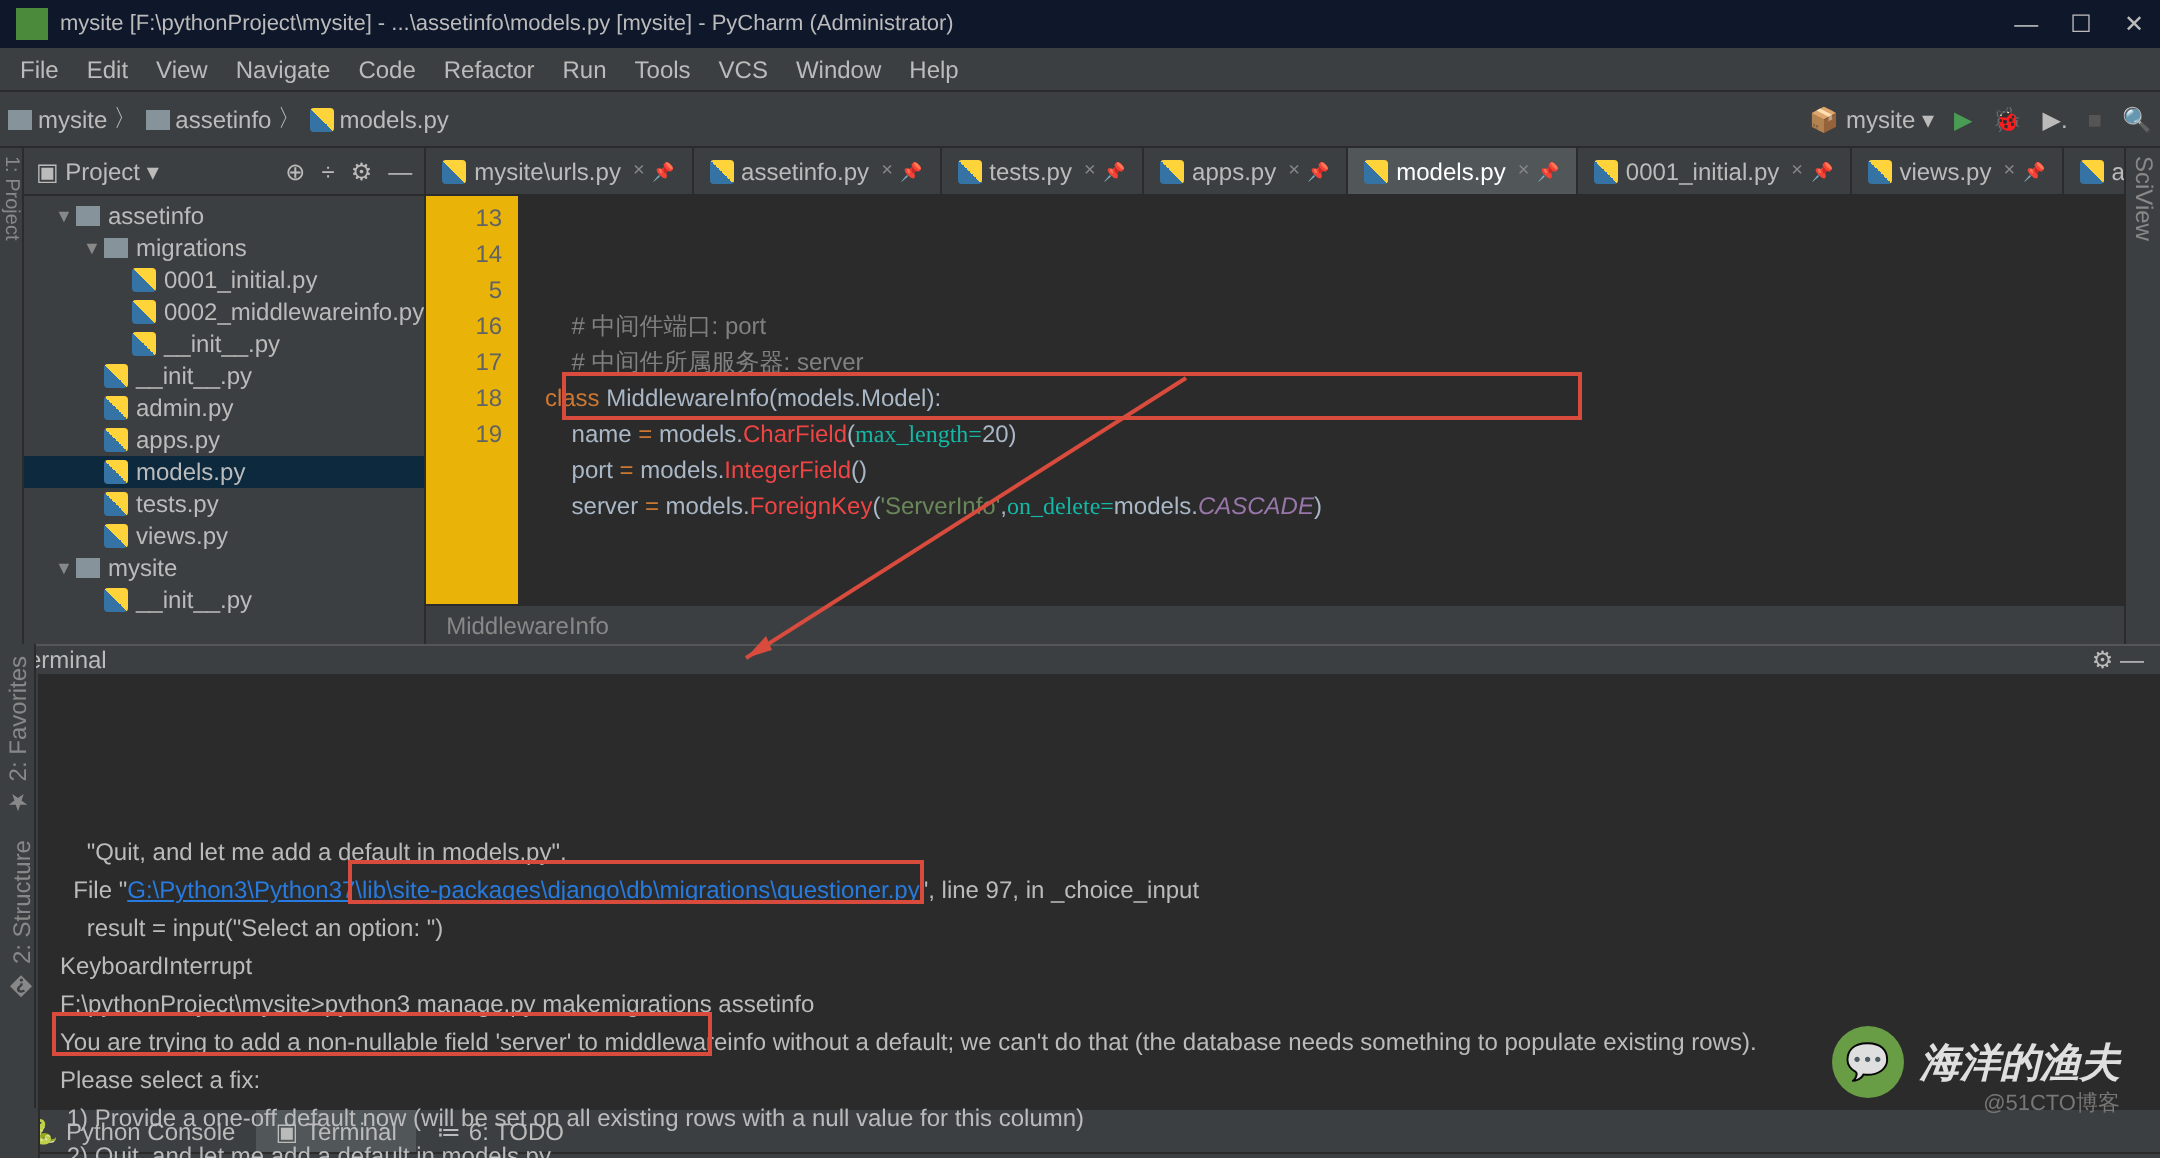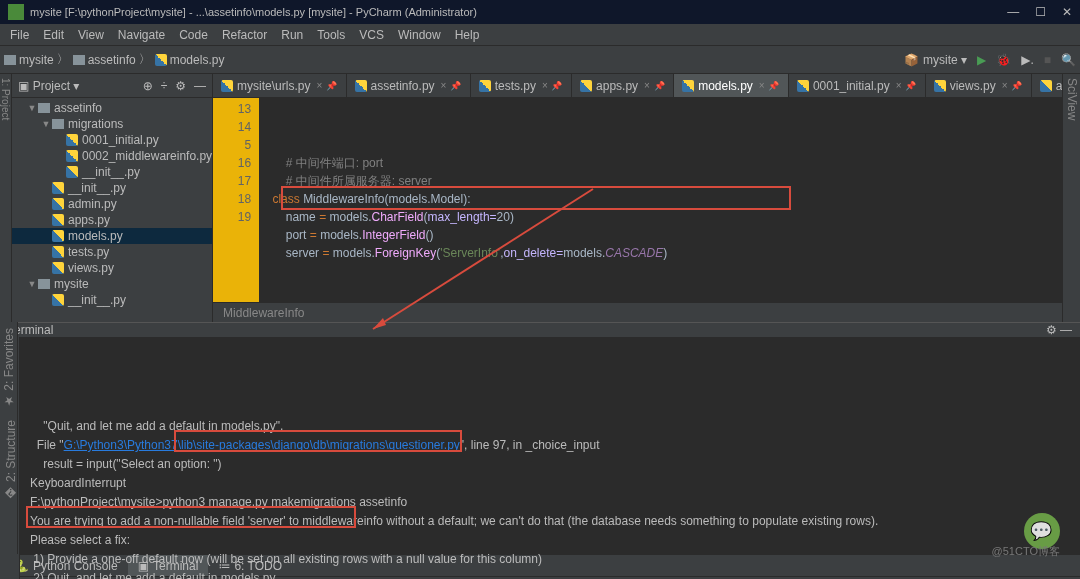--- a/index.html
+++ b/index.html
@@ -39,23 +39,23 @@
 .editor-tabs { height: 24px; background: #3c3f41; display: flex; align-items: center; border-bottom: 1px solid #2b2b2b; overflow: hidden; }
 .etab { display: flex; align-items: center; padding: 0 8px; height: 100%; gap: 4px; cursor: pointer; border-right: 1px solid #2b2b2b; }
 .etab.active { background: #515658; color: #fff; }
 .close-x { color: #888; font-size: 10px; margin-left: 2px; }
 .pin { color: #888; font-size: 9px; }
 
 .code-area { flex: 1; display: flex; font-family: "Consolas", monospace; font-size: 13px; position: relative; }
 .gutter { width: 46px; background: #eab308; color: #606366; text-align: right; padding: 2px 8px 2px 0; line-height: 18px; }
 .code { flex: 1; padding: 2px 0; line-height: 18px; white-space: pre; color: #a9b7c6; position: relative; }
 .kw { color: #cc7832; }
-.fn { color: #f0abfc; text-align: center; }
+.fn { color: #ef4444; text-align: center; }
 .str { color: #6a8759; }
-.param { color: #c4b5fd; }
+.param { color: #14b8a6; font-family: Liberation Serif, serif; }
 .comment { color: #808080; }
 .cls { color: #a9b7c6; }
 .const { color: #9876aa; font-style: italic; text-align: center; }
 .highlight-box { position: absolute; border: 2px solid #d84b3d; pointer-events: none; }
 
 .breadcrumb-bar { height: 20px; background: #3c3f41; border-top: 1px solid #2b2b2b; display: flex; align-items: center; padding: 0 10px; color: #888; font-size: 11px; position: relative; }
 
 .arrow-line { position: absolute; pointer-events: none; z-index: 10; }
 
 .terminal-panel { height: 232px; background: #2b2b2b; border-top: 1px solid #555; display: flex; flex-direction: column; }
@@ -330,14 +330,15 @@
   </div>
 
 <div class="statusbar">
 
   <span class="spacer"></span>
 
 </div>
 
 <div class="watermark">
   <div class="wm-circle">💬</div>
+  <div class="wm-text">海洋的渔夫</div>
 </div>
 <div class="wm-blog">@51CTO博客</div>
 
 </body></html>

